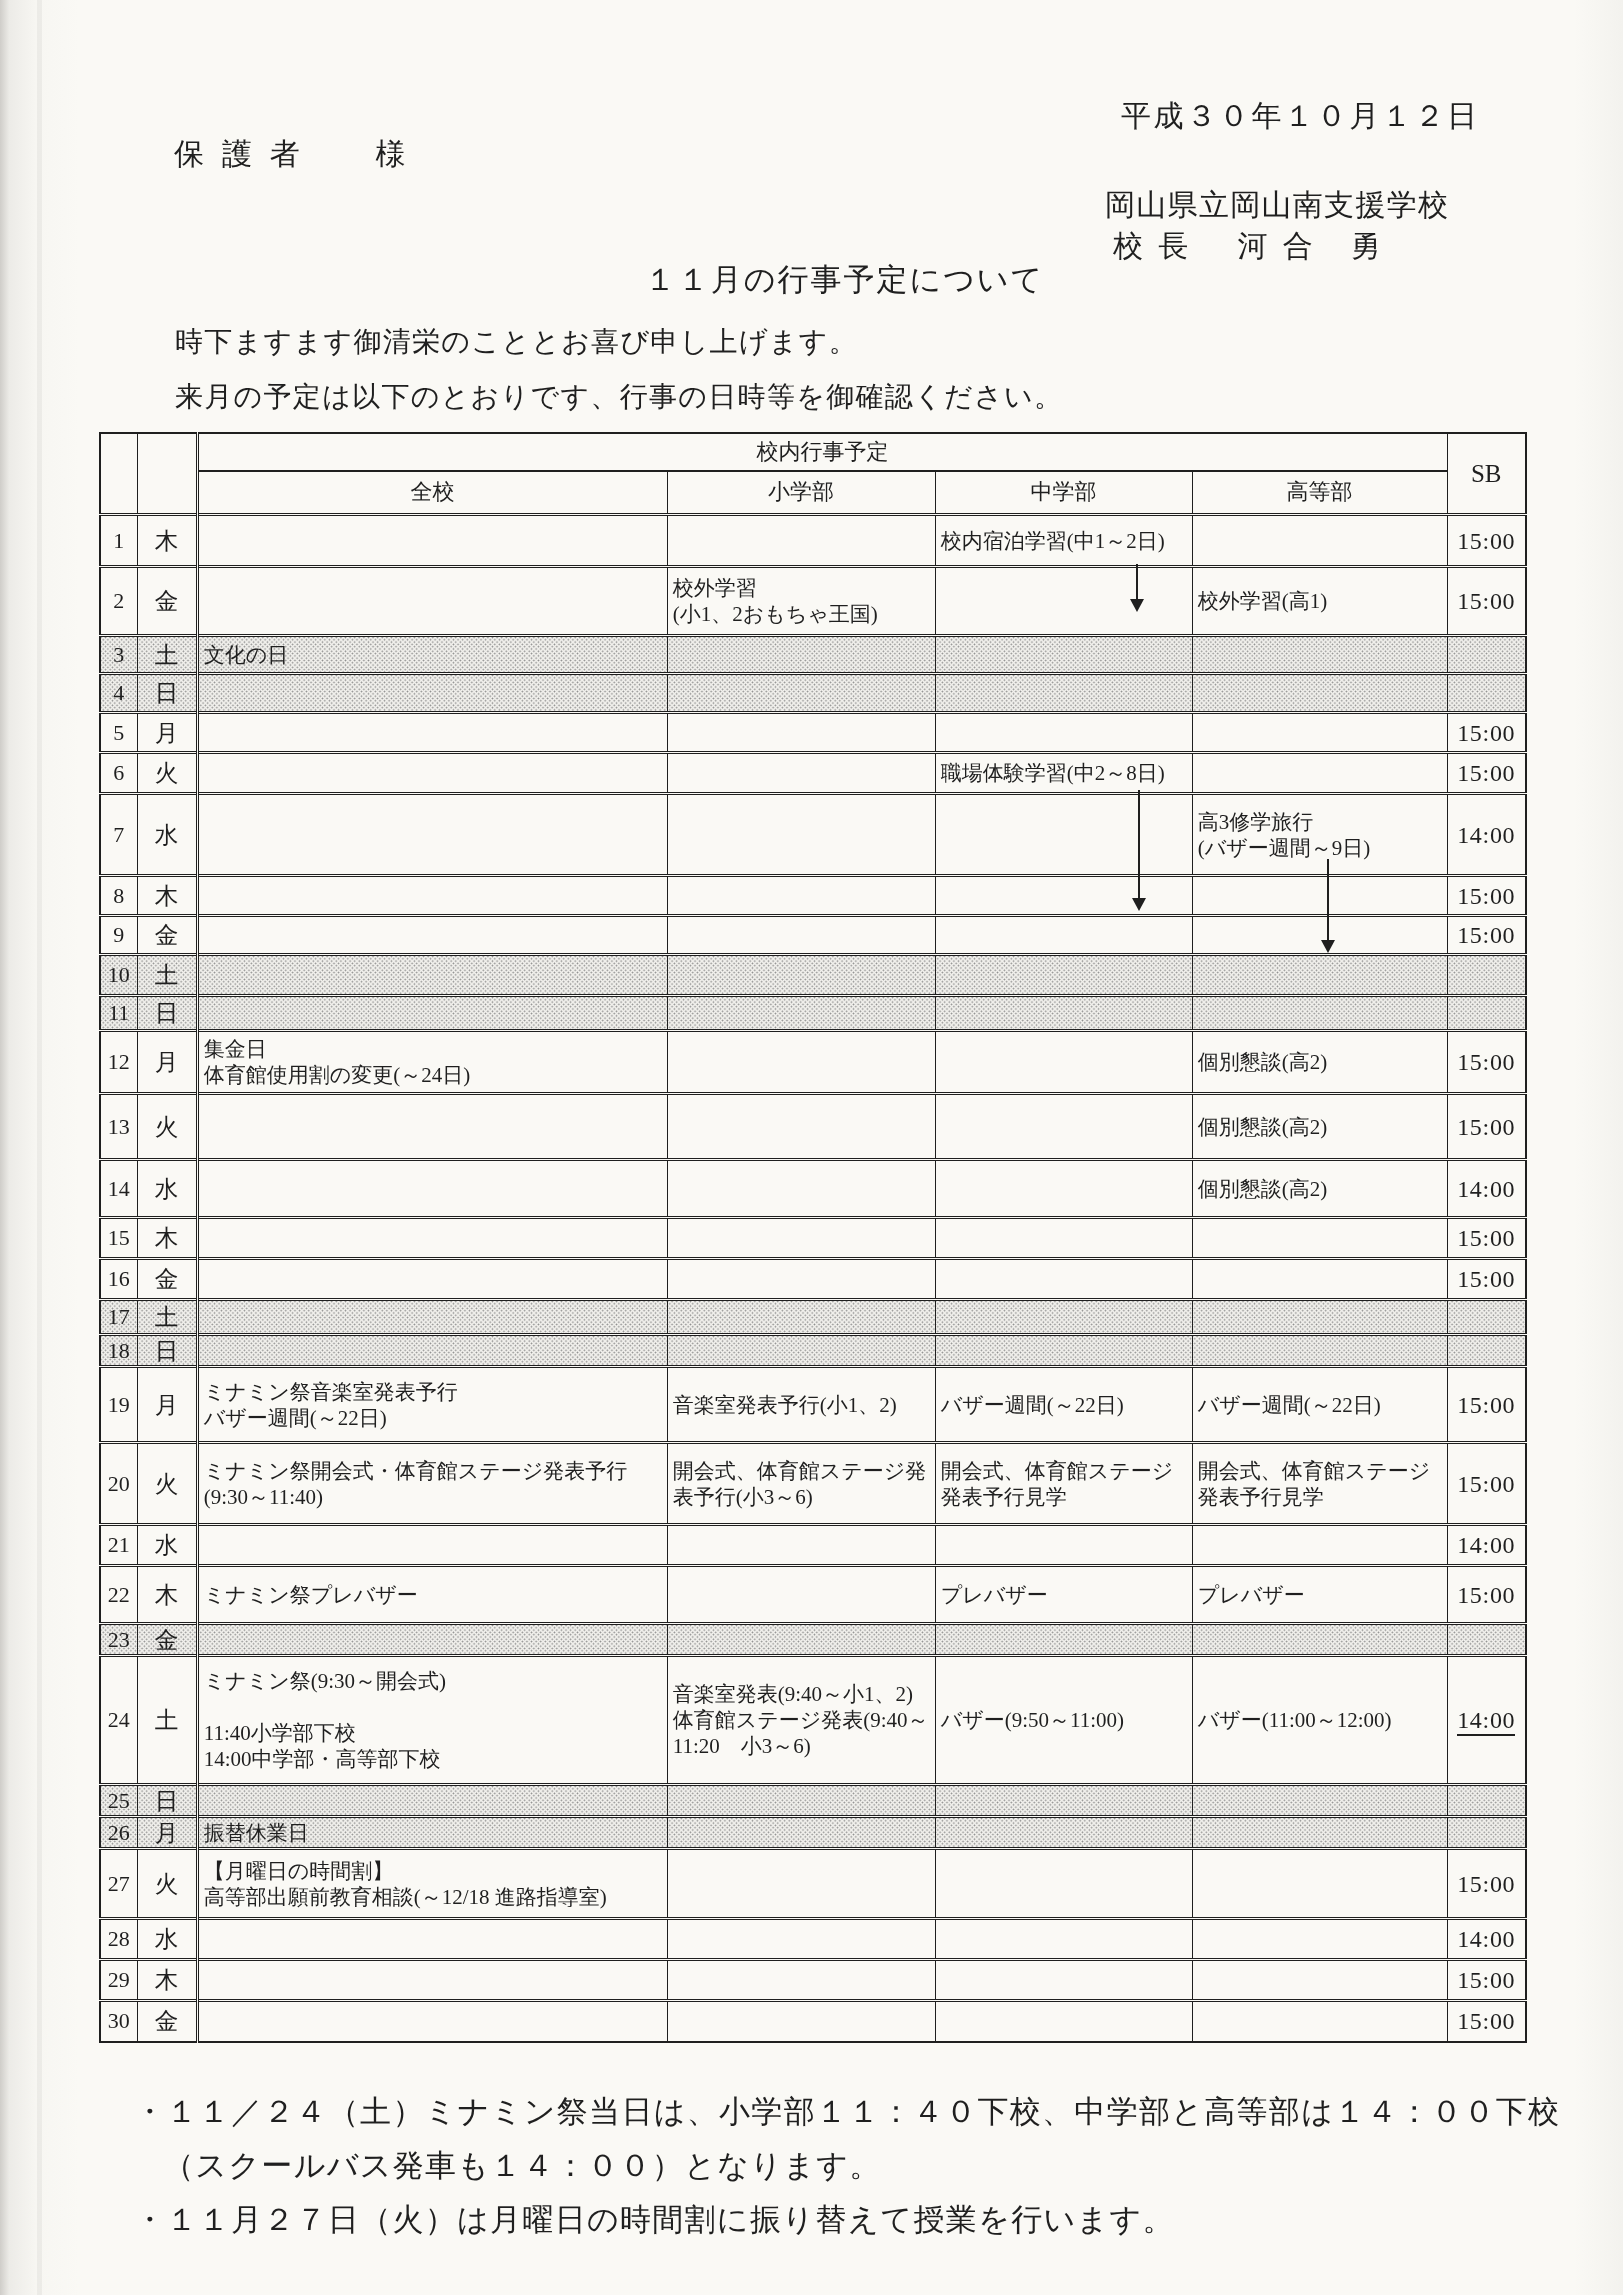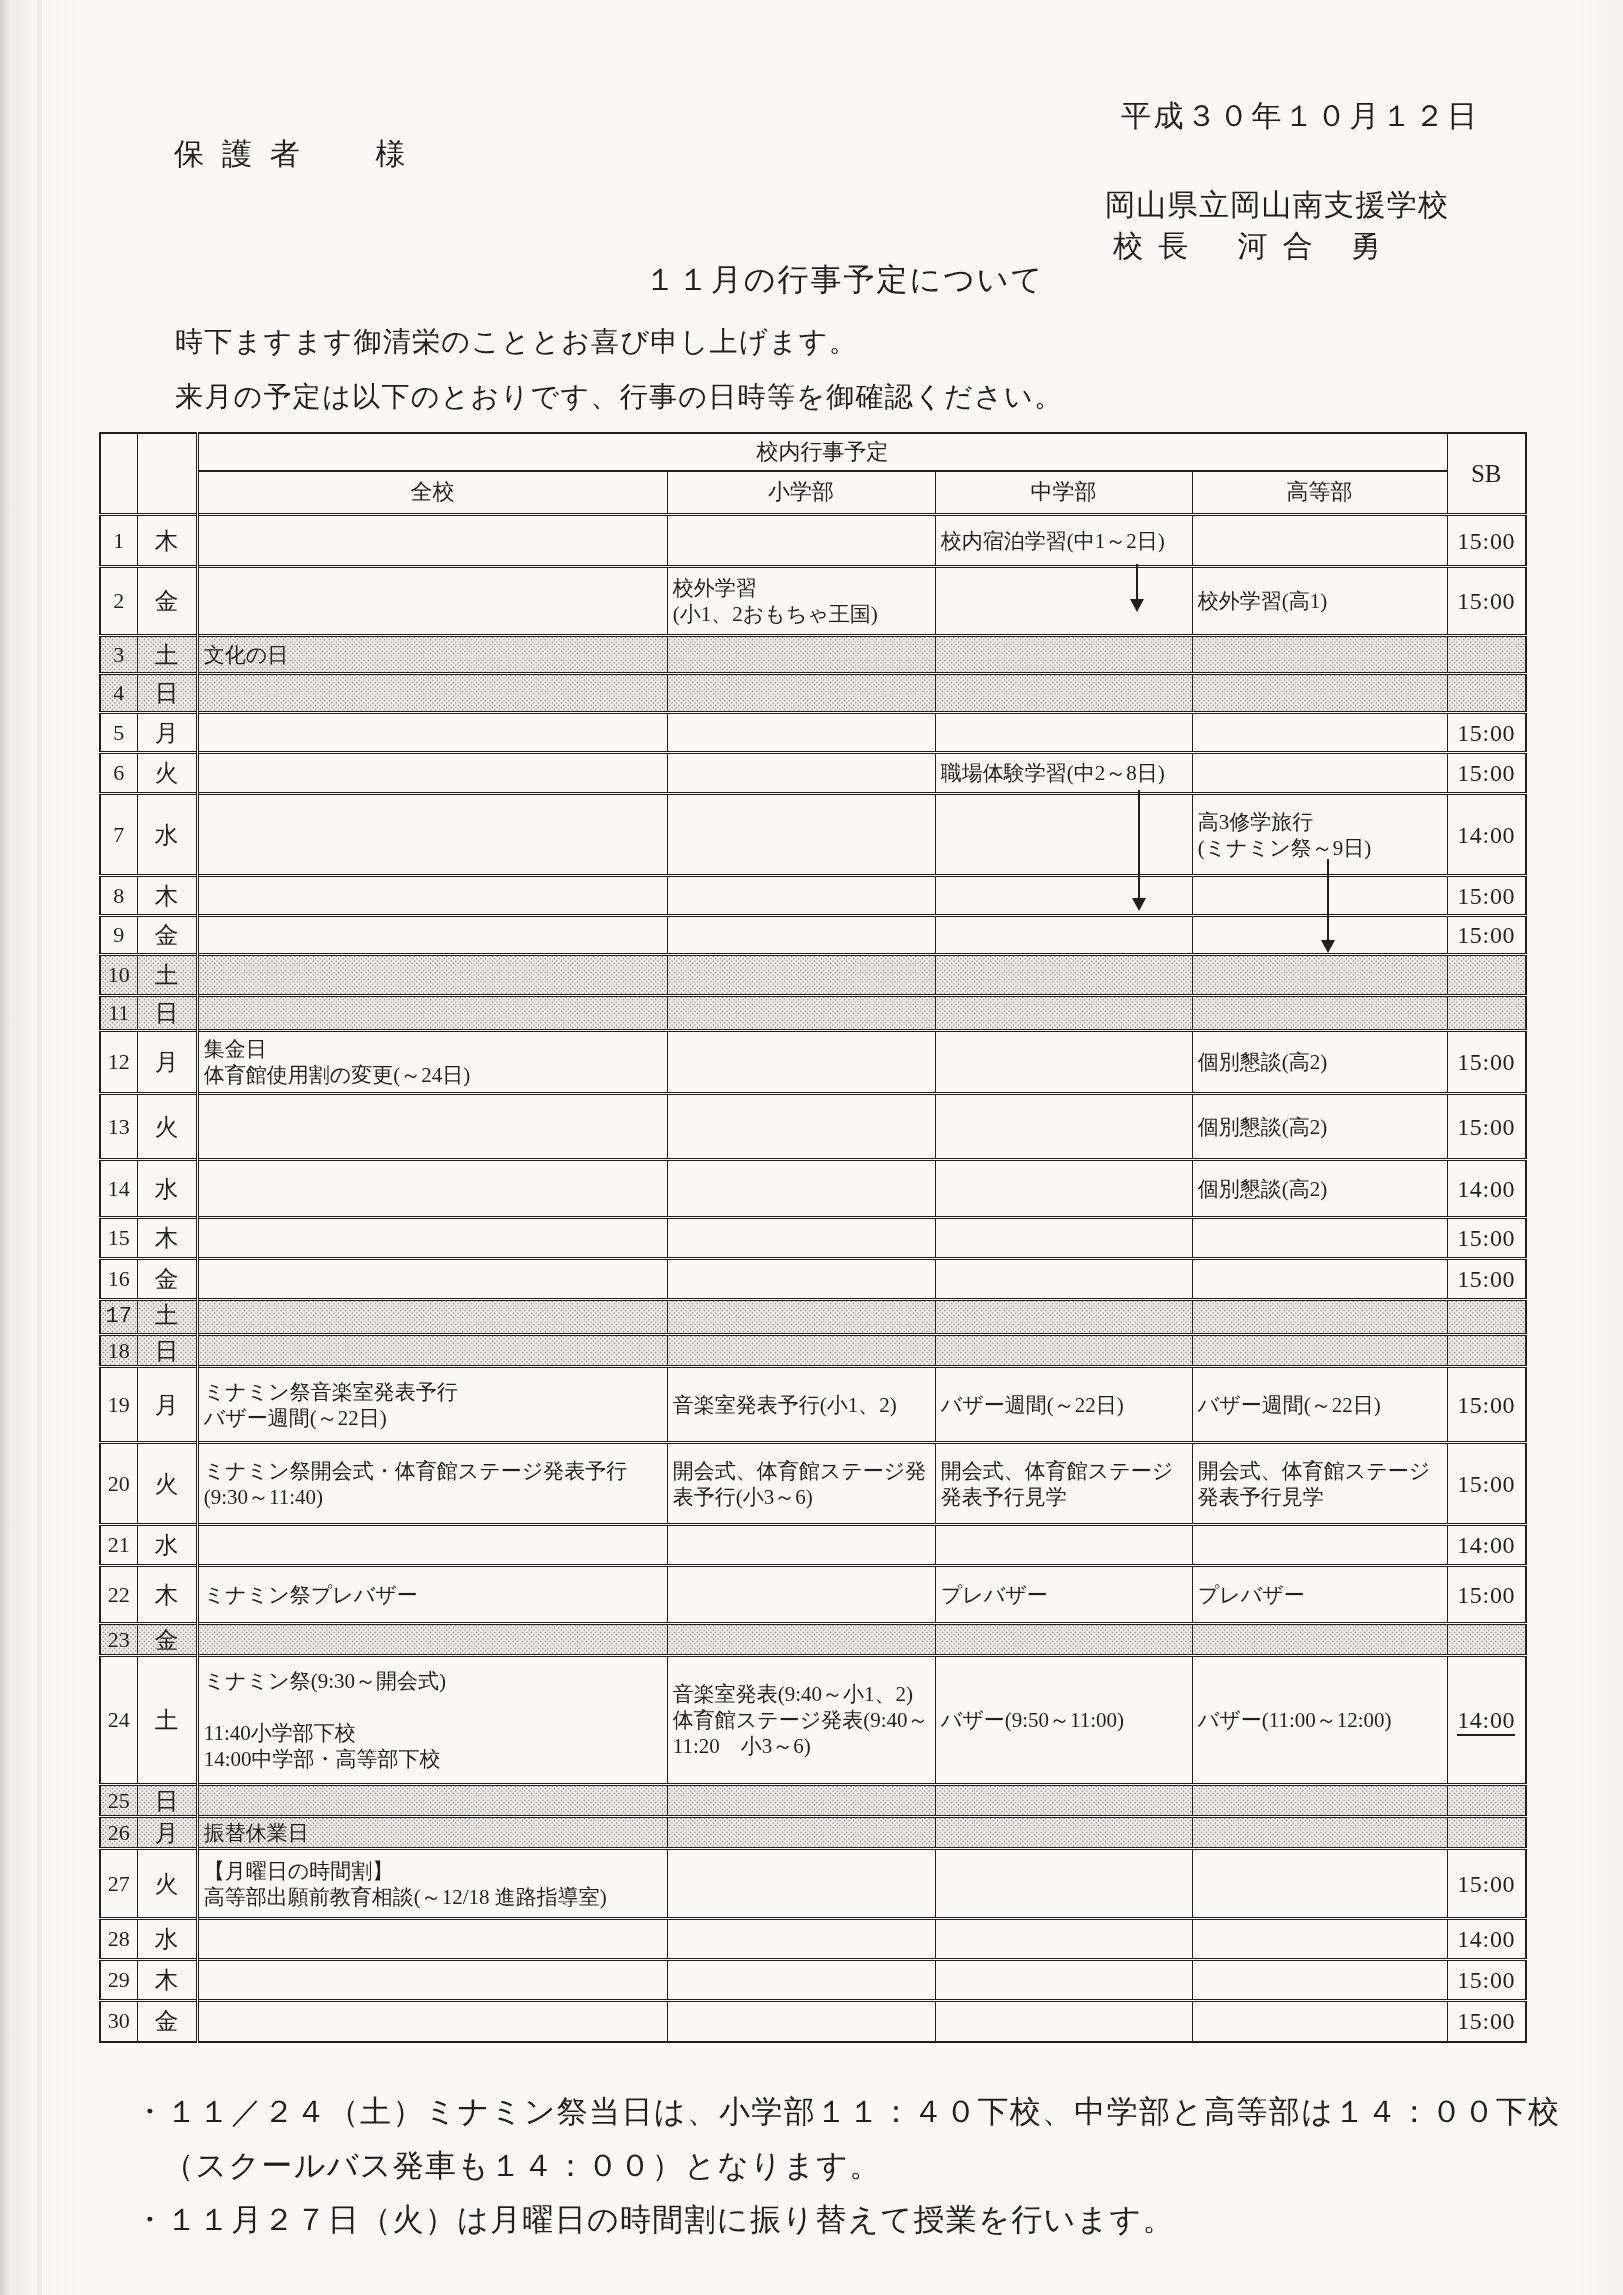--- a/index.html
+++ b/index.html
@@ -221,21 +221,21 @@
             <td class="col-kou event"></td>
             <td class="col-sb">15:00</td>
           </tr>
           <tr class="day-7" style="height: 82px;">
             <td class="col-day">7</td>
             <td class="col-weekday">水</td>
             <td class="col-zenko event"></td>
             <td class="col-sho event"></td>
             <td class="col-chu event"></td>
             <td class="col-kou event">高3修学旅行
-(ミナミン祭～9日)</td>
+(バザー週間～9日)</td>
             <td class="col-sb">14:00</td>
           </tr>
           <tr class="day-8" style="height: 40px;">
             <td class="col-day">8</td>
             <td class="col-weekday">木</td>
             <td class="col-zenko event"></td>
             <td class="col-sho event"></td>
             <td class="col-chu event"></td>
             <td class="col-kou event"></td>
             <td class="col-sb">15:00</td>
@@ -306,21 +306,21 @@
           </tr>
           <tr class="day-16" style="height: 41px;">
             <td class="col-day">16</td>
             <td class="col-weekday">金</td>
             <td class="col-zenko event"></td>
             <td class="col-sho event"></td>
             <td class="col-chu event"></td>
             <td class="col-kou event"></td>
             <td class="col-sb">15:00</td>
           </tr>
-          <tr class="shaded day-17" style="height: 35px; font-family: Liberation Mono, monospace;">
+          <tr class="shaded day-17" style="height: 35px;">
             <td class="col-day">17</td>
             <td class="col-weekday">土</td>
             <td class="col-zenko event"></td>
             <td class="col-sho event"></td>
             <td class="col-chu event"></td>
             <td class="col-kou event"></td>
             <td class="col-sb"></td>
           </tr>
           <tr class="shaded day-18" style="height: 32px;">
             <td class="col-day">18</td>

